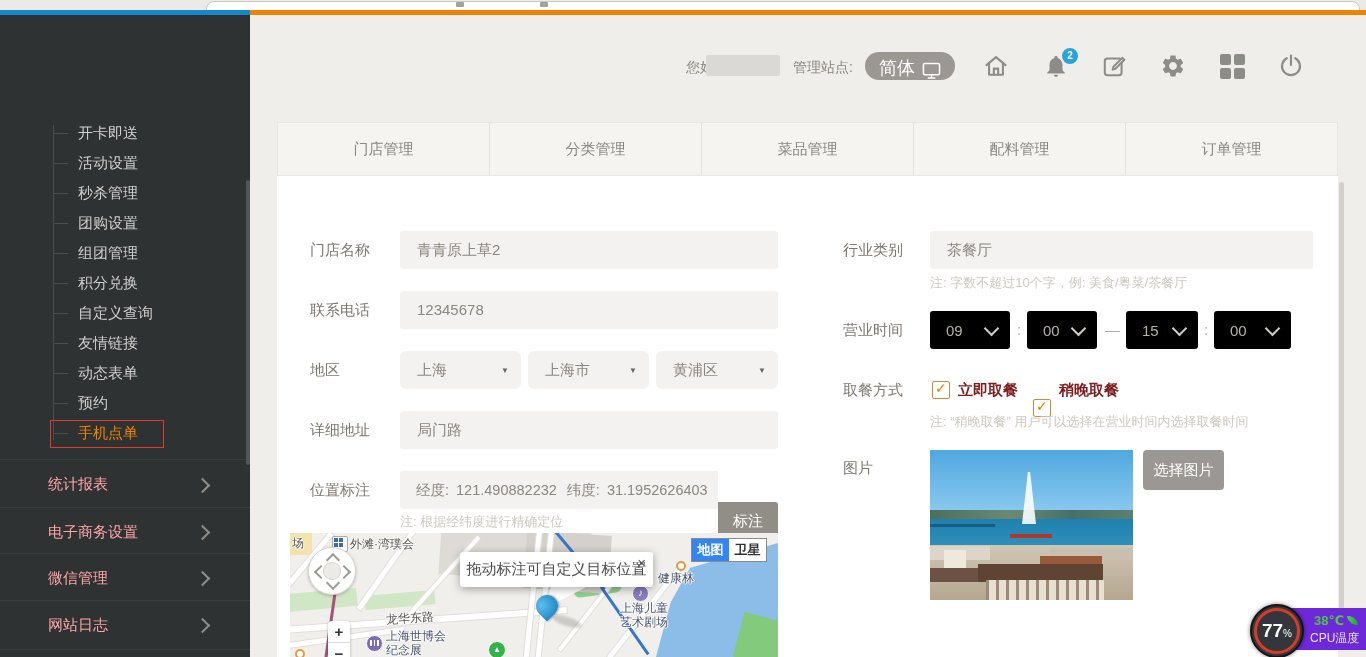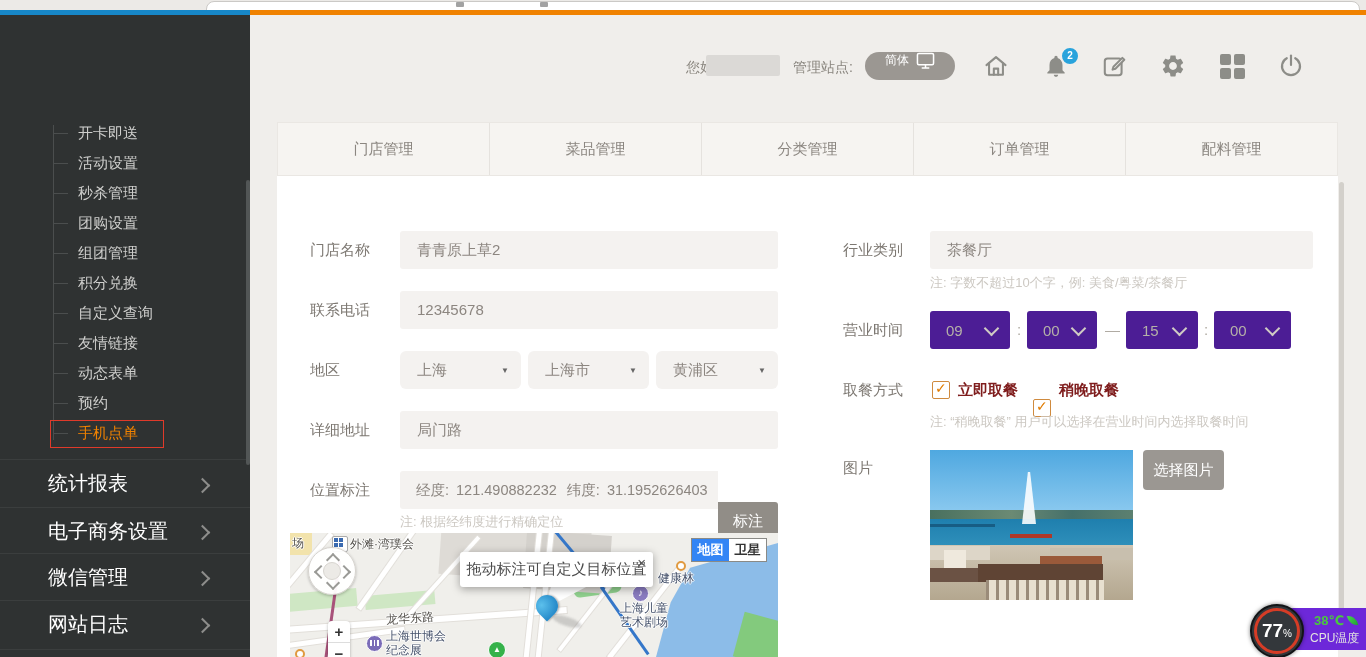--- a/index.html
+++ b/index.html
@@ -15,45 +15,45 @@
   .strip-orange{left:250px;top:10px;width:1116px;height:5px;background:#f08200;}
   
   .sidebar{left:0;top:15px;width:250px;height:642px;background:#2f3232;}
   .sb-head{left:0;top:0;width:250px;height:110px;background:#3e4141;}
   .sb-title{left:0;top:44px;width:250px;text-align:center;color:#fbfbfa;font-size:22px;letter-spacing:1px;}
   .tree-line{left:53px;top:110px;width:1px;height:315px;background:#4b4e4e;}
   .tree-tick{left:53px;width:15px;height:1px;background:#4b4e4e;}
   .sb-item{left:78px;width:150px;height:20px;line-height:20px;color:#cfcfcd;font-size:15px;cursor:pointer;}
   .sb-item.active{color:#f08200;}
   .active-box{left:50px;top:405px;width:112px;height:26px;border:1px solid #e03a2a;}
-  .sb-sec{left:0;width:250px;height:47px;border-top:1px solid #3b3e3e;color:#ffffff;font-size:20px;cursor:pointer;}
+  .sb-sec{left:0;width:250px;height:47px;border-top:1px solid #3b3e3e;color:#fca5a5;font-size:15px;cursor:pointer;}
   .sb-sec .lbl{position:absolute;left:48px;top:0;height:47px;line-height:47px;}
   .chev{position:absolute;right:42px;top:19px;width:9px;height:9px;border-top:2px solid #8d8d8b;border-right:2px solid #8d8d8b;transform:rotate(45deg);}
   .sb-scroll{left:246px;top:165px;width:4px;height:285px;background:#525656;border-radius:2px;}
   
   .tb-text{top:57px;height:20px;line-height:20px;color:#8a867f;font-size:14px;}
   .redact{left:706px;top:55px;width:74px;height:21px;background:#dbd9d6;border-radius:2px;}
-  .pill{left:865px;top:52px;width:90px;height:28px;background:#9b9792;border-radius:14px;display:flex;align-items:flex-start;justify-content:center;gap:7px;color:#fff;font-size:12px;cursor:pointer;}
+  .pill{left:865px;top:52px;width:90px;height:28px;background:#9b9792;border-radius:14px;display:flex;align-items:flex-end;justify-content:center;gap:7px;color:#fff;font-size:18px;cursor:pointer;}
   .hicon{top:53px;width:26px;height:26px;cursor:pointer;}
   .badge{left:1060px;top:46px;width:16px;height:16px;background:#29a3dc;border:2px solid #f0eeeb;border-radius:50%;
          color:#fff;font-size:10px;line-height:16px;text-align:center;font-weight:bold;}
   .gridicon{display:grid;grid-template-columns:11px 11px;grid-template-rows:11px 11px;gap:3px;padding:0px;}
   .gridicon div{background:#8d8d88;border-radius:2px;}
   
   .tabbar{left:277px;top:122px;width:1061px;height:54px;background:#f6f4f1;border:1px solid #eae7e3;box-sizing:border-box;display:flex;}
   .tab{flex:1;border-right:1px solid #e5e2de;display:flex;align-items:center;justify-content:center;color:#8b8680;font-size:15px;cursor:pointer;}
   .tab:last-child{border-right:none;}
   
   .panel{left:277px;top:176px;width:1061px;height:481px;background:#fff;overflow:hidden;}
   .flabel{color:#7d7872;font-size:15px;height:38px;line-height:38px;}
   .finput{background:#f4f2f0;border-radius:3px;height:38px;line-height:38px;color:#8c8680;font-size:15px;padding-left:17px;box-sizing:border-box;}
   .fnote{color:#ccc8c2;font-size:13px;height:16px;line-height:16px;}
   .fselect{background:#f4f2f0;border-radius:6px;height:38px;box-sizing:border-box;display:flex;align-items:center;justify-content:space-between;padding:0 12px 0 17px;color:#8c8680;font-size:15px;cursor:pointer;}
   .dd-arrow{font-size:8px;color:#666;}
-  .hrsel{background:#4c1d95;border-radius:3px;height:38px;box-sizing:border-box;display:flex;align-items:center;justify-content:space-between;padding:0 13px 0 16px;color:#b5b0a8;font-size:15px;cursor:pointer;}
+  .hrsel{background:#000000;border-radius:3px;height:38px;box-sizing:border-box;display:flex;align-items:center;justify-content:space-between;padding:0 13px 0 16px;color:#b5b0a8;font-size:15px;cursor:pointer;}
   .vchev{width:9px;height:9px;border-left:2px solid #d0cbc4;border-bottom:2px solid #d0cbc4;transform:rotate(-45deg);margin-top:-4px;}
   .hsep{color:#b0aba3;font-size:15px;height:38px;line-height:38px;}
   .cb{width:16px;height:16px;background:#fff;border:1px solid #cf8a3e;border-radius:2px;position:relative;cursor:pointer;}
   .cb::after{content:"✓";position:absolute;left:2px;top:-2px;color:#e07b00;font-size:14px;font-weight:bold;}
   .cblabel{color:#7f1d1d;font-size:15px;height:20px;line-height:20px;font-weight:bold;}
   .graybtn{background:#9b9792;color:#fff;font-size:15px;border-radius:4px;display:flex;align-items:center;justify-content:center;cursor:pointer;}
   .markbtn{left:441px;top:295px;width:60px;height:38px;background:#918d87;color:#fff;font-size:15px;border-radius:0 3px 3px 0;display:flex;align-items:center;justify-content:center;cursor:pointer;margin-top:31px;}
   .vscroll{left:1339px;top:182px;width:5px;height:468px;background:#d3d0cb;border-radius:3px;cursor:pointer;}
   
   .map{left:13px;top:357px;width:488px;height:124px;background:#f0efeb;overflow:hidden;cursor:grab;}
@@ -197,24 +197,24 @@
     <svg width="26" height="26" viewBox="0 0 24 24">
         <g fill="none" stroke="#8d8d88" stroke-width="2" stroke-linecap="round">
       <path d="M8.1 4.8a8.3 8.3 0 1 0 7.8 0"></path>
           <path d="M12 2.3v8.7"></path>
         </g>
       </svg>
   </div>
 
   <div class="abs tabbar">
     <div class="tab">门店管理</div>
+    <div class="tab">分类管理</div>
     <div class="tab">菜品管理</div>
-    <div class="tab">分类管理</div>
+    <div class="tab">配料管理</div>
     <div class="tab">订单管理</div>
-    <div class="tab">配料管理</div>
   </div>
 
   <div class="abs panel">
 
     <div class="abs flabel" style="left:33px;top:55px;">门店名称</div>
     <div class="abs finput" style="left:123px;top:55px;width:378px;">青青原上草2</div>
 
     <div class="abs flabel" style="left:33px;top:115px;">联系电话</div>
     <div class="abs finput" style="left:123px;top:115px;width:378px;">12345678</div>
 

